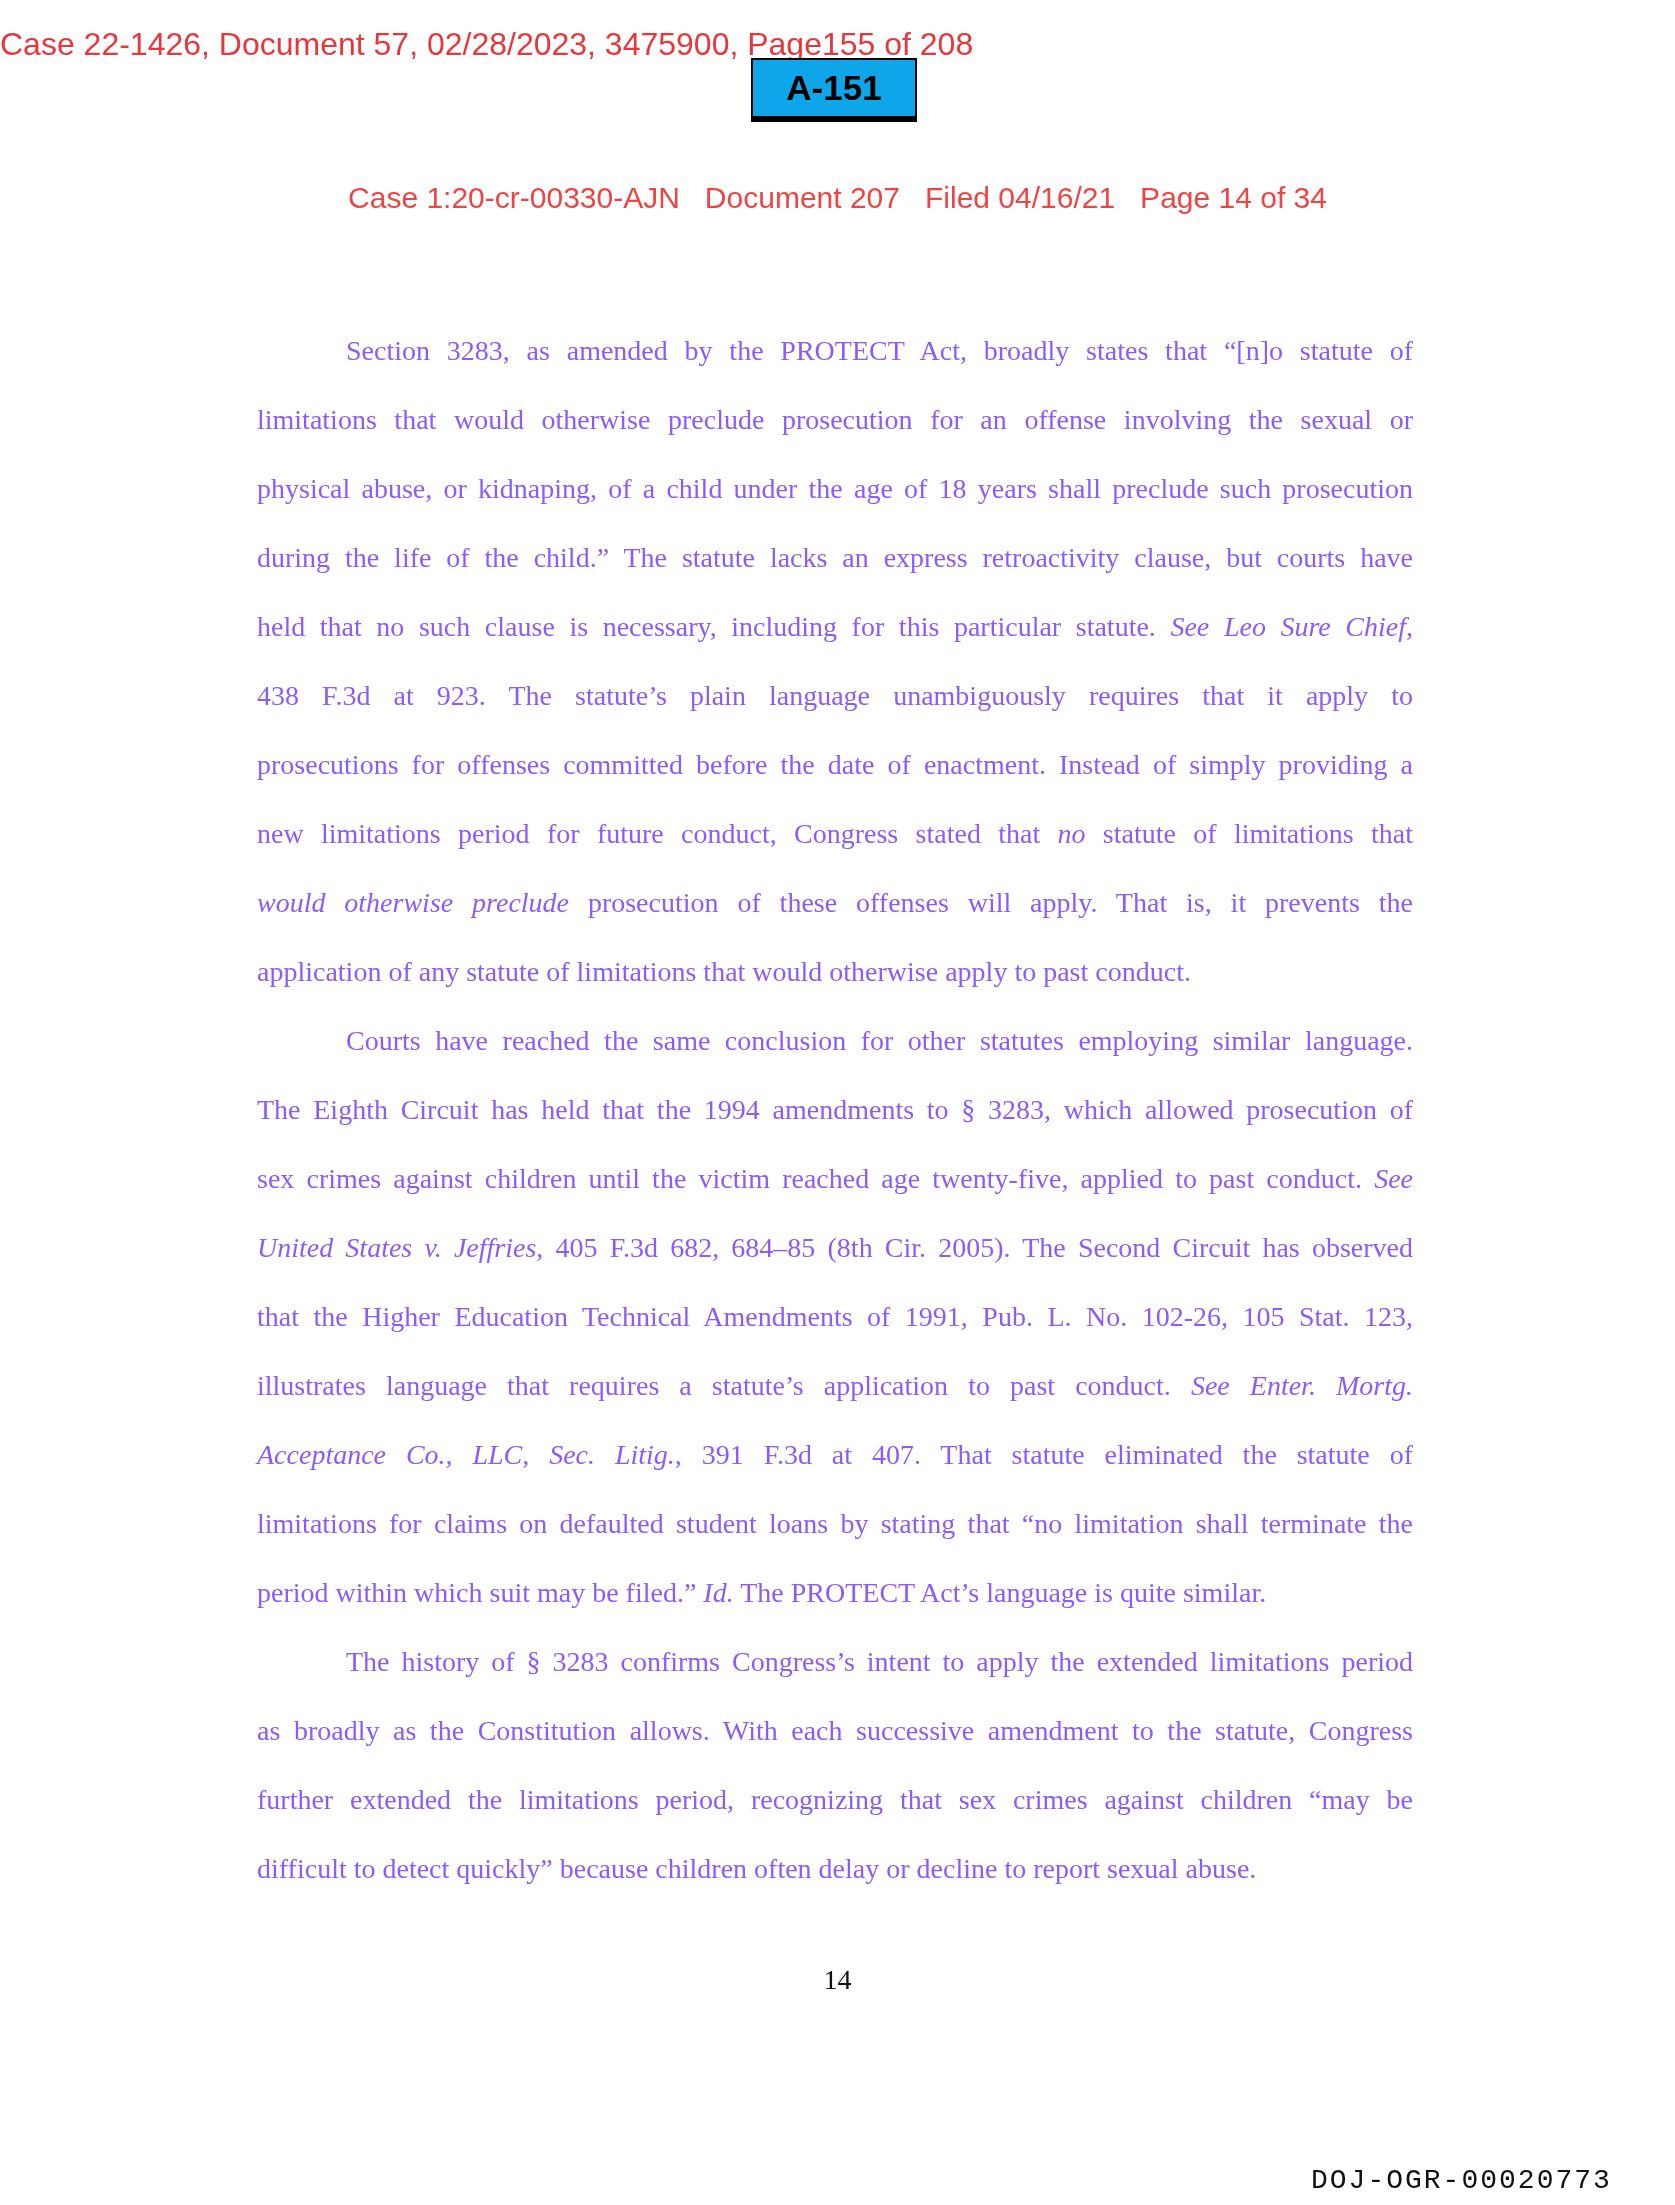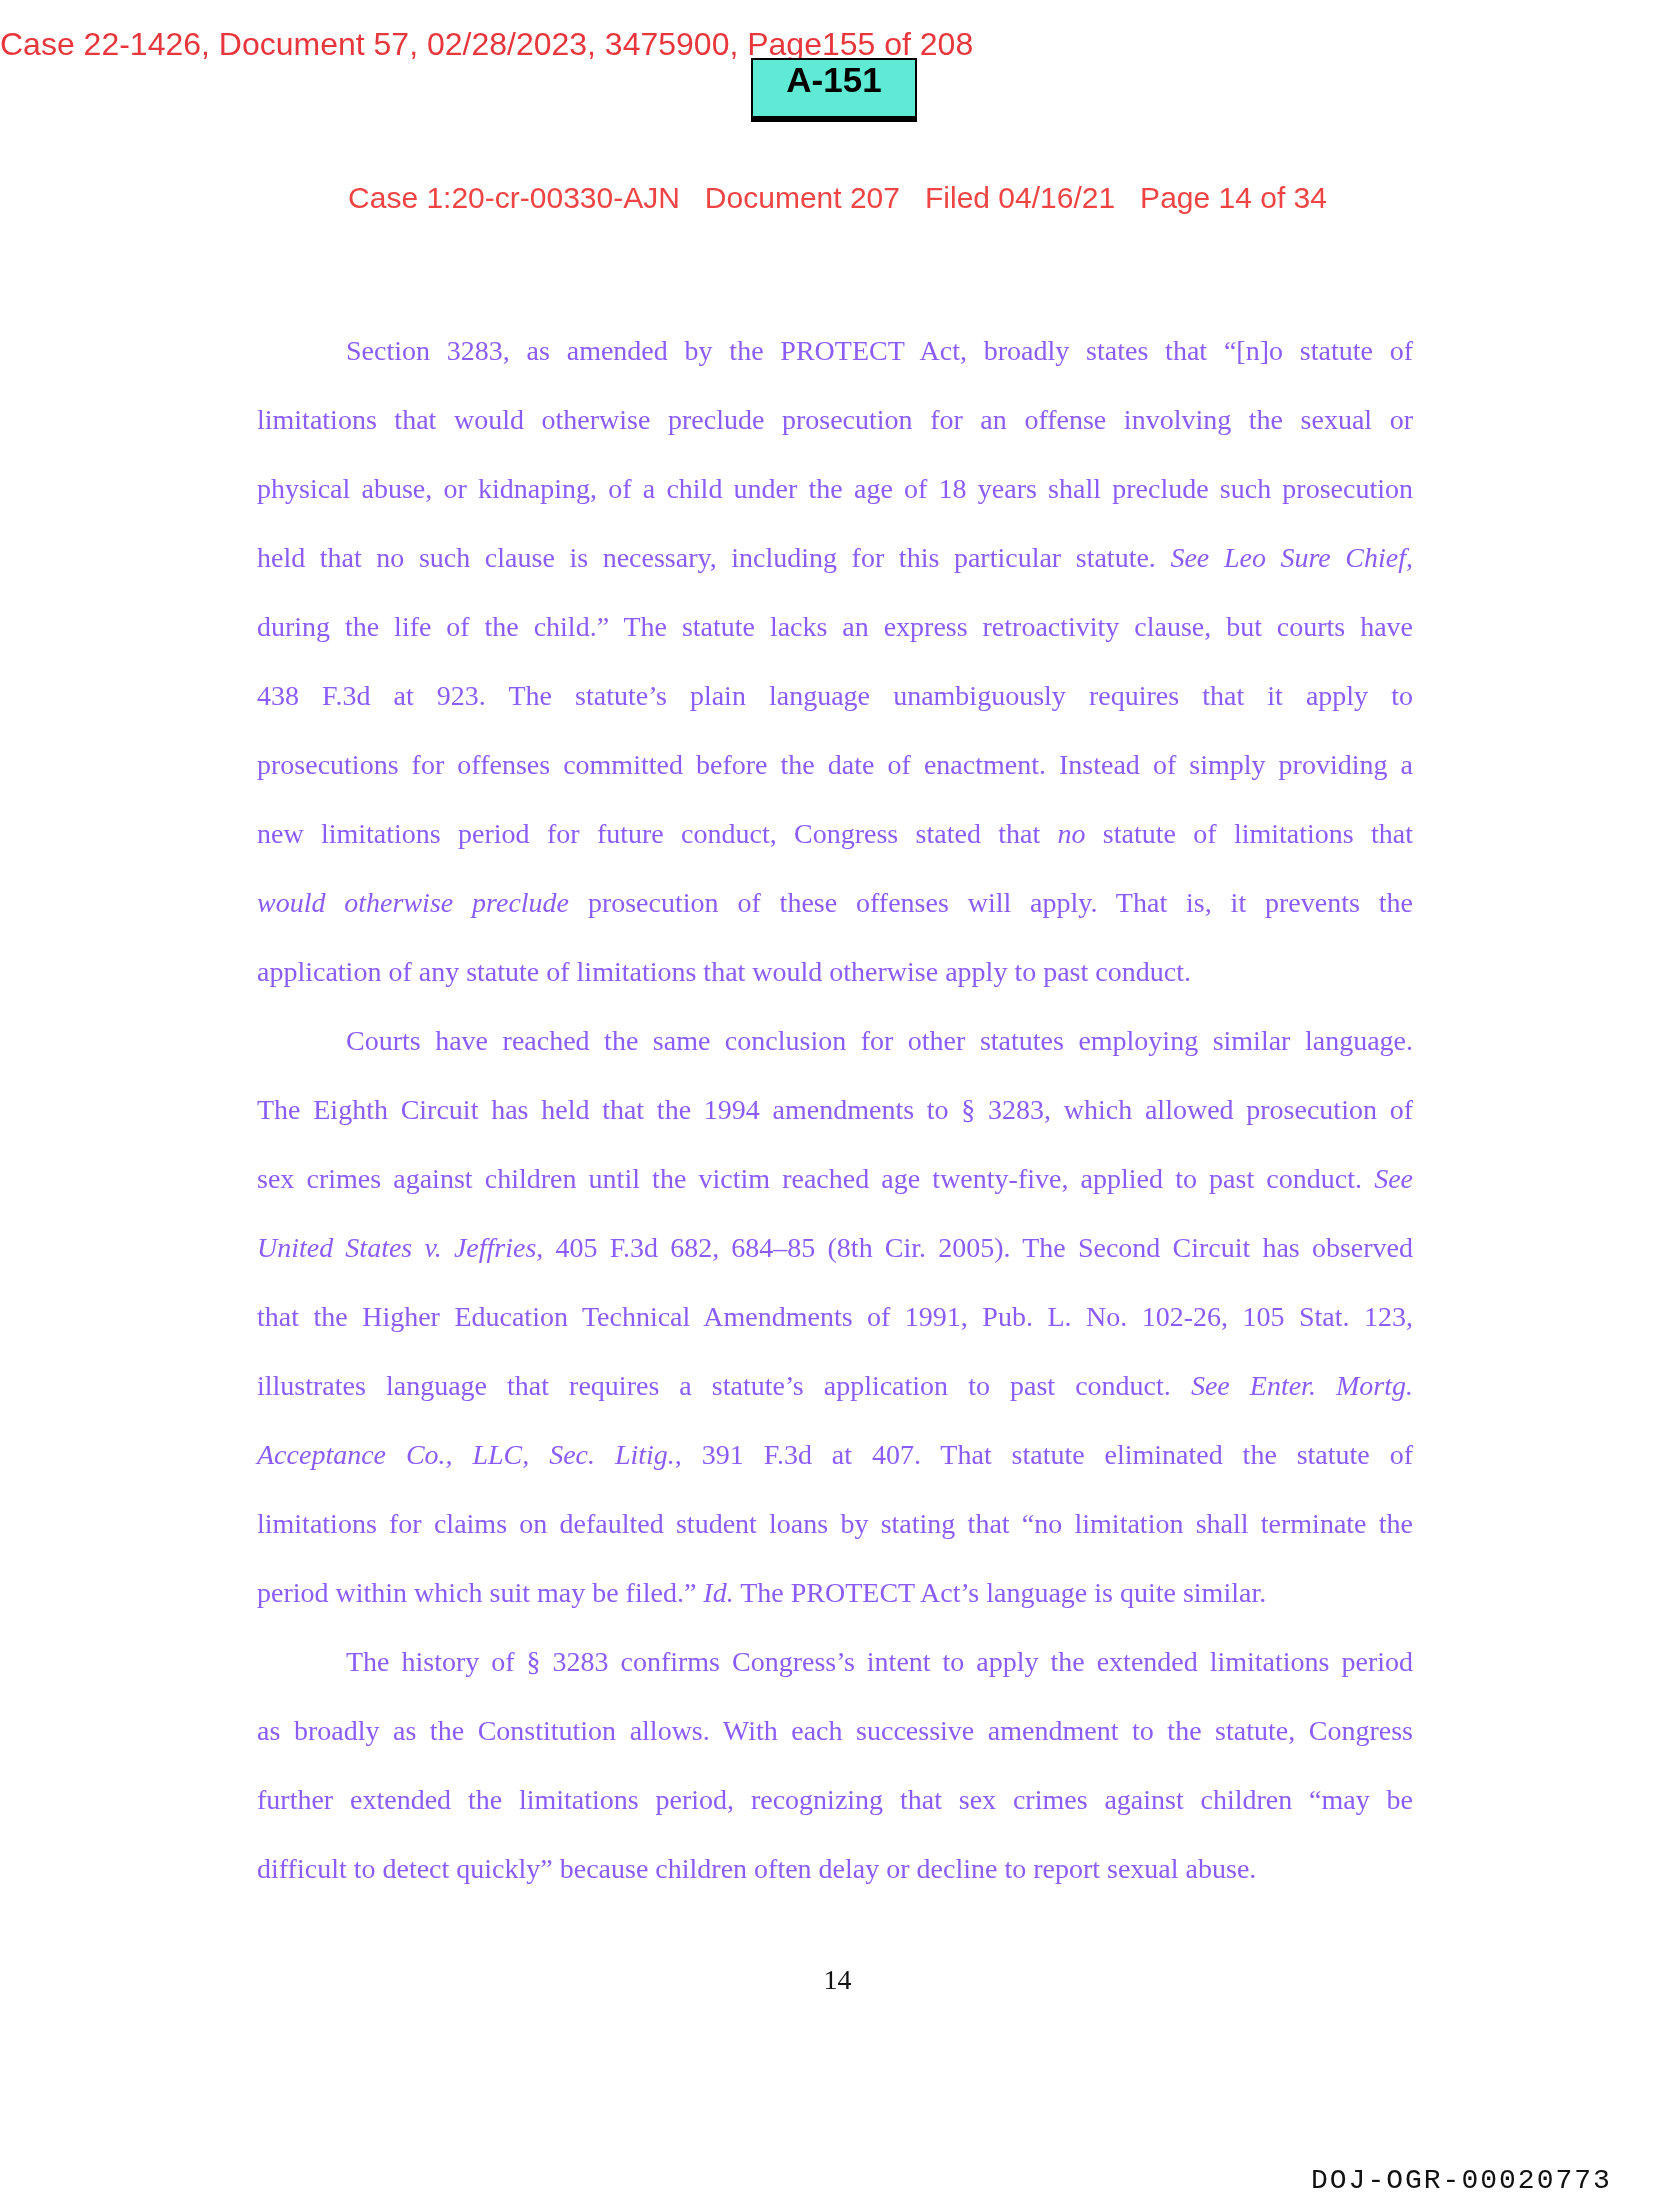--- a/index.html
+++ b/index.html
@@ -4,22 +4,22 @@
 <style>
   html, body { margin: 0; padding: 0; background: #ffffff; }
   body { width: 1675px; height: 2205px; position: relative; overflow: hidden; }
   .stamp-red {
     position: absolute; top: 25px; left: 0; width: 1675px; 
     font-family: "Liberation Sans", sans-serif; font-size: 32px; color: #e8363d;
     line-height: 39px; white-space: nowrap; z-index: 1;
   }
   .exhibit-box {
     position: absolute; left: 751px; top: 58px; width: 162px; height: 56px;
-    border: 2.6px solid #000; border-bottom-width: 6px; background: #5eead4;
-    display: flex; justify-content: center; z-index: 2;
+    border: 2.6px solid #000; border-bottom-width: 6px; background: #0ea5e9;
+    display: flex; align-items: center; justify-content: center; z-index: 2;
   }
   .exhibit-box span {
     font-family: "Liberation Sans", sans-serif; font-weight: bold; font-size: 35px; color: #000;
   }
   .stamp-blue {
     position: absolute; top: 179px; left: 0; width: 1675px; text-align: center;
     font-family: "Liberation Sans", sans-serif; font-size: 30px; color: #ef4444;
     white-space: pre; line-height: 37px;
   }
   .body {
@@ -47,22 +47,22 @@
 <div class="exhibit-box">
   <span>A-151</span>
 </div>
 <div class="stamp-blue">Case 1:20-cr-00330-AJN   Document 207   Filed 04/16/21   Page 14 of 34</div>
 
 <div class="body" id="doc-body">
     <div>
       <span class="line indent justify"><span>Section 3283, as amended by the PROTECT Act, broadly states that “[n]o statute of</span></span>
       <span class="line justify"><span>limitations that would otherwise preclude prosecution for an offense involving the sexual or</span></span>
       <span class="line justify"><span>physical abuse, or kidnaping, of a child under the age of 18 years shall preclude such prosecution</span></span>
+      <span class="line justify"><span>during the life of the child.”  The statute lacks an express retroactivity clause, but courts have</span></span>
       <span class="line justify"><span>held that no such clause is necessary, including for this particular statute.  </span><i>See Leo Sure Chief</i><span>,</span></span>
-      <span class="line justify"><span>during the life of the child.”  The statute lacks an express retroactivity clause, but courts have</span></span>
       <span class="line justify"><span>438 F.3d at 923.  The statute’s plain language unambiguously requires that it apply to</span></span>
       <span class="line justify"><span>prosecutions for offenses committed before the date of enactment.  Instead of simply providing a</span></span>
       <span class="line justify"><span>new limitations period for future conduct, Congress stated that </span><i>no</i><span> statute of limitations that</span></span>
       <span class="line justify"><i>would otherwise preclude</i><span> prosecution of these offenses will apply.  That is, it prevents the</span></span>
       <span class="line"><span>application of any statute of limitations that would otherwise apply to past conduct.</span></span>
     </div>
     <div>
       <span class="line indent justify"><span>Courts have reached the same conclusion for other statutes employing similar language.</span></span>
       <span class="line justify"><span>The Eighth Circuit has held that the 1994 amendments to § 3283, which allowed prosecution of</span></span>
       <span class="line justify"><span>sex crimes against children until the victim reached age twenty-five, applied to past conduct.  </span><i>See</i></span>

